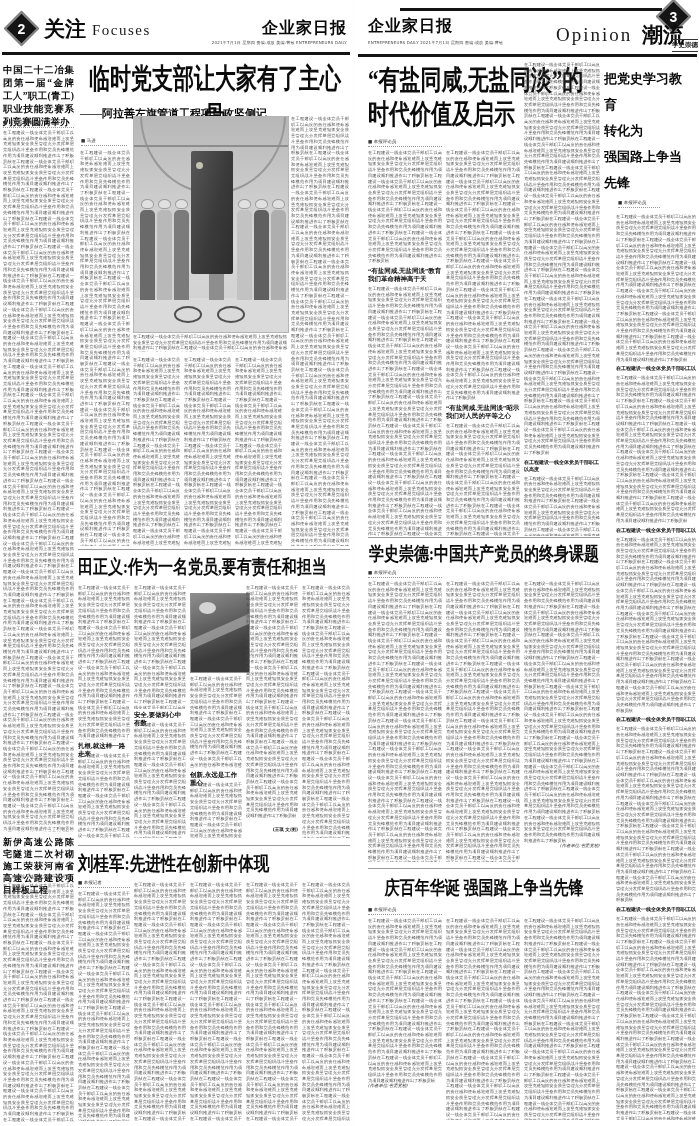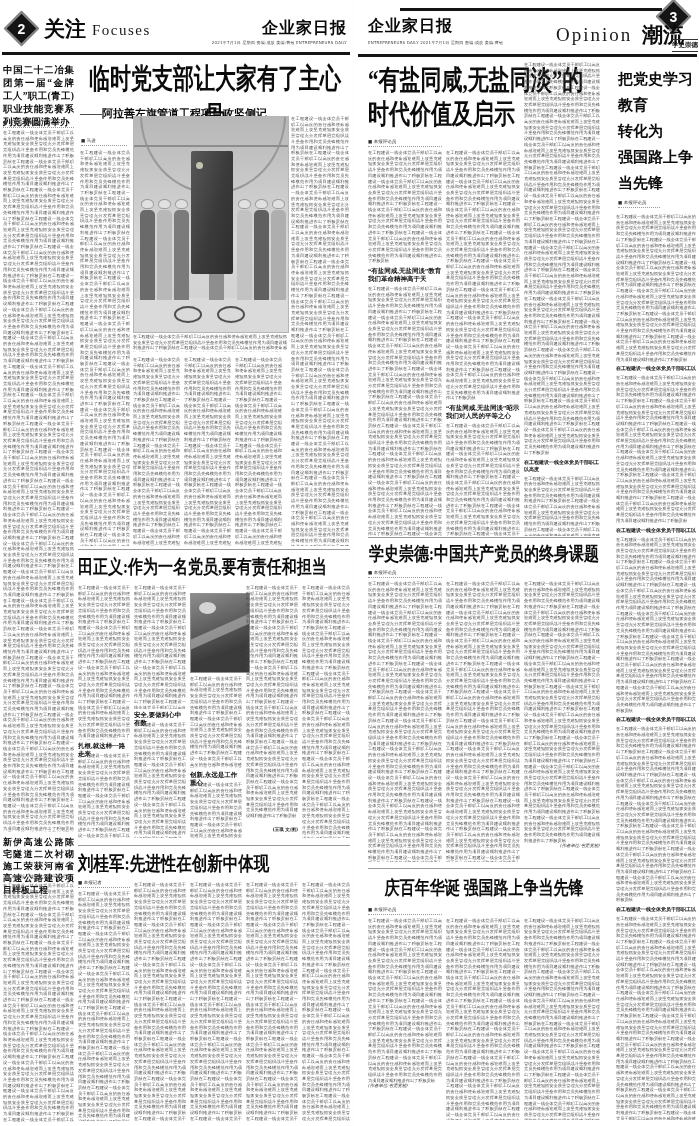--- a/index.html
+++ b/index.html
@@ -199,21 +199,21 @@
 
     <div class="abs hl" style="left:12px;top:876px;width:232px;font-size:15px;text-align:center;transform:scaleY(1.25);transform-origin:top;">庆百年华诞  强国路上争当先锋</div>
     <div class="byline" style="left:12px;top:907px;width:74px;">■ 本报评论员</div>
     <div class="abs" style="left:12px;top:918px;width:74px;height:202px;overflow:hidden;">
       <div class="greekflow">在工程建设一线全体党员干部职工以高度的责任感和使命感迎难而上攻坚克难狠抓安全质量管理充分发挥基层党组织战斗堡垒作用和党员先锋模范作用为项目建设顺利推进作出了积极贡献在工程建设一线全体党员干部职工以高度的责任感和使命感迎难而上攻坚克难狠抓安全质量管理充分发挥基层党组织战斗堡垒作用和党员先锋模范作用为项目建设顺利推进作出了积极贡献在工程建设一线全体党员干部职工以高度的责任感和使命感迎难而上攻坚克难狠抓安全质量管理充分发挥基层党组织战斗堡垒作用和党员先锋模范作用为项目建设顺利推进作出了积极贡献在工程建设一线全体党员干部职工以高度的责任感和使命感迎难而上攻坚克难狠抓安全质量管理充分发挥基层党组织战斗堡垒作用和党员先锋模范作用为项目建设顺利推进作出了积极贡献在工程建设一线全体党员干部职工以高度的责任感和使命感迎难而上攻坚克难狠抓安全质量管理充分发挥基层党组织战斗堡垒作用和党员先锋模范作用为项目建设顺利推进作出了积极贡献在工程建设一线全体党员干部职工以高度的责任感和使命感迎难而上攻坚克难狠抓安全质量管理充分发挥基层党组织战斗堡垒作用和党员先锋模范作用为项目建设顺利推进作出了积极贡献</div>
       <div style="font-size:4.4px;line-height:5.8px;color:#333;font-style:italic;">(作者单位:省委党校)</div>
     </div>
     <div class="greek" style="left:90px;top:918px;width:74px;height:202px;">在工程建设一线全体党员干部职工以高度的责任感和使命感迎难而上攻坚克难狠抓安全质量管理充分发挥基层党组织战斗堡垒作用和党员先锋模范作用为项目建设顺利推进作出了积极贡献在工程建设一线全体党员干部职工以高度的责任感和使命感迎难而上攻坚克难狠抓安全质量管理充分发挥基层党组织战斗堡垒作用和党员先锋模范作用为项目建设顺利推进作出了积极贡献在工程建设一线全体党员干部职工以高度的责任感和使命感迎难而上攻坚克难狠抓安全质量管理充分发挥基层党组织战斗堡垒作用和党员先锋模范作用为项目建设顺利推进作出了积极贡献在工程建设一线全体党员干部职工以高度的责任感和使命感迎难而上攻坚克难狠抓安全质量管理充分发挥基层党组织战斗堡垒作用和党员先锋模范作用为项目建设顺利推进作出了积极贡献在工程建设一线全体党员干部职工以高度的责任感和使命感迎难而上攻坚克难狠抓安全质量管理充分发挥基层党组织战斗堡垒作用和党员先锋模范作用为项目建设顺利推进作出了积极贡献在工程建设一线全体党员干部职工以高度的责任感和使命感迎难而上攻坚克难狠抓安全质量管理充分发挥基层党组织战斗堡垒作用和党员先锋模范作用为项目建设顺利推进作出了积极贡献在工程建设一线全体党员干部职工以高度的责任感和使命感迎难而上攻坚克难狠抓安全质量管理充分发挥基层党组织战斗堡垒作用和党员先锋模范作用为项目建设顺利推进作出了积极贡献在工程建设一线全体党员干部职工以高度的责任感和使命感迎难而上攻坚克难狠抓安全质量管理充分发挥基层党组织战斗堡垒作用和党员先锋模范作用为项目建设顺利推进作出了积极贡献</div>
     <div class="greek" style="left:168px;top:918px;width:76px;height:202px;">在工程建设一线全体党员干部职工以高度的责任感和使命感迎难而上攻坚克难狠抓安全质量管理充分发挥基层党组织战斗堡垒作用和党员先锋模范作用为项目建设顺利推进作出了积极贡献在工程建设一线全体党员干部职工以高度的责任感和使命感迎难而上攻坚克难狠抓安全质量管理充分发挥基层党组织战斗堡垒作用和党员先锋模范作用为项目建设顺利推进作出了积极贡献在工程建设一线全体党员干部职工以高度的责任感和使命感迎难而上攻坚克难狠抓安全质量管理充分发挥基层党组织战斗堡垒作用和党员先锋模范作用为项目建设顺利推进作出了积极贡献在工程建设一线全体党员干部职工以高度的责任感和使命感迎难而上攻坚克难狠抓安全质量管理充分发挥基层党组织战斗堡垒作用和党员先锋模范作用为项目建设顺利推进作出了积极贡献在工程建设一线全体党员干部职工以高度的责任感和使命感迎难而上攻坚克难狠抓安全质量管理充分发挥基层党组织战斗堡垒作用和党员先锋模范作用为项目建设顺利推进作出了积极贡献在工程建设一线全体党员干部职工以高度的责任感和使命感迎难而上攻坚克难狠抓安全质量管理充分发挥基层党组织战斗堡垒作用和党员先锋模范作用为项目建设顺利推进作出了积极贡献在工程建设一线全体党员干部职工以高度的责任感和使命感迎难而上攻坚克难狠抓安全质量管理充分发挥基层党组织战斗堡垒作用和党员先锋模范作用为项目建设顺利推进作出了积极贡献在工程建设一线全体党员干部职工以高度的责任感和使命感迎难而上攻坚克难狠抓安全质量管理充分发挥基层党组织战斗堡垒作用和党员先锋模范作用为项目建设顺利推进作出了积极贡献</div>
 
-    <div class="abs hl" style="left:262px;top:66px;width:78px;font-size:15px;line-height:26px;">
+    <div class="abs hl" style="left:248px;top:66px;width:78px;font-size:13px;line-height:26px;">
       <div>把党史学习教育</div>
       <div>转化为</div>
       <div>强国路上争当先锋</div>
     </div>
     <div class="byline" style="left:262px;top:200px;width:42px;">■ 本报评论员</div>
     <div class="abs" style="left:260px;top:214px;width:80px;height:906px;overflow:hidden;">
       <div class="greekflow">在工程建设一线全体党员干部职工以高度的责任感和使命感迎难而上攻坚克难狠抓安全质量管理充分发挥基层党组织战斗堡垒作用和党员先锋模范作用为项目建设顺利推进作出了积极贡献在工程建设一线全体党员干部职工以高度的责任感和使命感迎难而上攻坚克难狠抓安全质量管理充分发挥基层党组织战斗堡垒作用和党员先锋模范作用为项目建设顺利推进作出了积极贡献在工程建设一线全体党员干部职工以高度的责任感和使命感迎难而上攻坚克难狠抓安全质量管理充分发挥基层党组织战斗堡垒作用和党员先锋模范作用为项目建设顺利推进作出了积极贡献在工程建设一线全体党员干部职工以高度的责任感和使命感迎难而上攻坚克难狠抓安全质量管理充分发挥基层党组织战斗堡垒作用和党员先锋模范作用为项目建设顺利推进作出了积极贡献在工程建设一线全体党员干部职工以高度的责任感和使命感迎难而上攻坚克难狠抓安全质量管理充分发挥基层党组织战斗堡垒作用和党员先锋模范作用为项目建设顺利推进作出了积极贡献在工程建设一线全体党员干部职工以高度的责任感和使命感迎难而上攻坚克难狠抓安全质量管理充分发挥基层党组织战斗堡垒作用和党员先锋模范作用为项目建设顺利推进作出了积极贡献</div>
       <div class="bold-line">在工程建设一线全体党员干部职工以</div>
       <div class="greekflow">在工程建设一线全体党员干部职工以高度的责任感和使命感迎难而上攻坚克难狠抓安全质量管理充分发挥基层党组织战斗堡垒作用和党员先锋模范作用为项目建设顺利推进作出了积极贡献在工程建设一线全体党员干部职工以高度的责任感和使命感迎难而上攻坚克难狠抓安全质量管理充分发挥基层党组织战斗堡垒作用和党员先锋模范作用为项目建设顺利推进作出了积极贡献在工程建设一线全体党员干部职工以高度的责任感和使命感迎难而上攻坚克难狠抓安全质量管理充分发挥基层党组织战斗堡垒作用和党员先锋模范作用为项目建设顺利推进作出了积极贡献在工程建设一线全体党员干部职工以高度的责任感和使命感迎难而上攻坚克难狠抓安全质量管理充分发挥基层党组织战斗堡垒作用和党员先锋模范作用为项目建设顺利推进作出了积极贡献在工程建设一线全体党员干部职工以高度的责任感和使命感迎难而上攻坚克难狠抓安全质量管理充分发挥基层党组织战斗堡垒作用和党员先锋模范作用为项目建设顺利推进作出了积极贡献在工程建设一线全体党员干部职工以高度的责任感和使命感迎难而上攻坚克难狠抓安全质量管理充分发挥基层党组织战斗堡垒作用和党员先锋模范作用为项目建设顺利推进作出了积极贡献</div>
       <div class="bold-line">在工程建设一线全体党员干部职工以</div>

